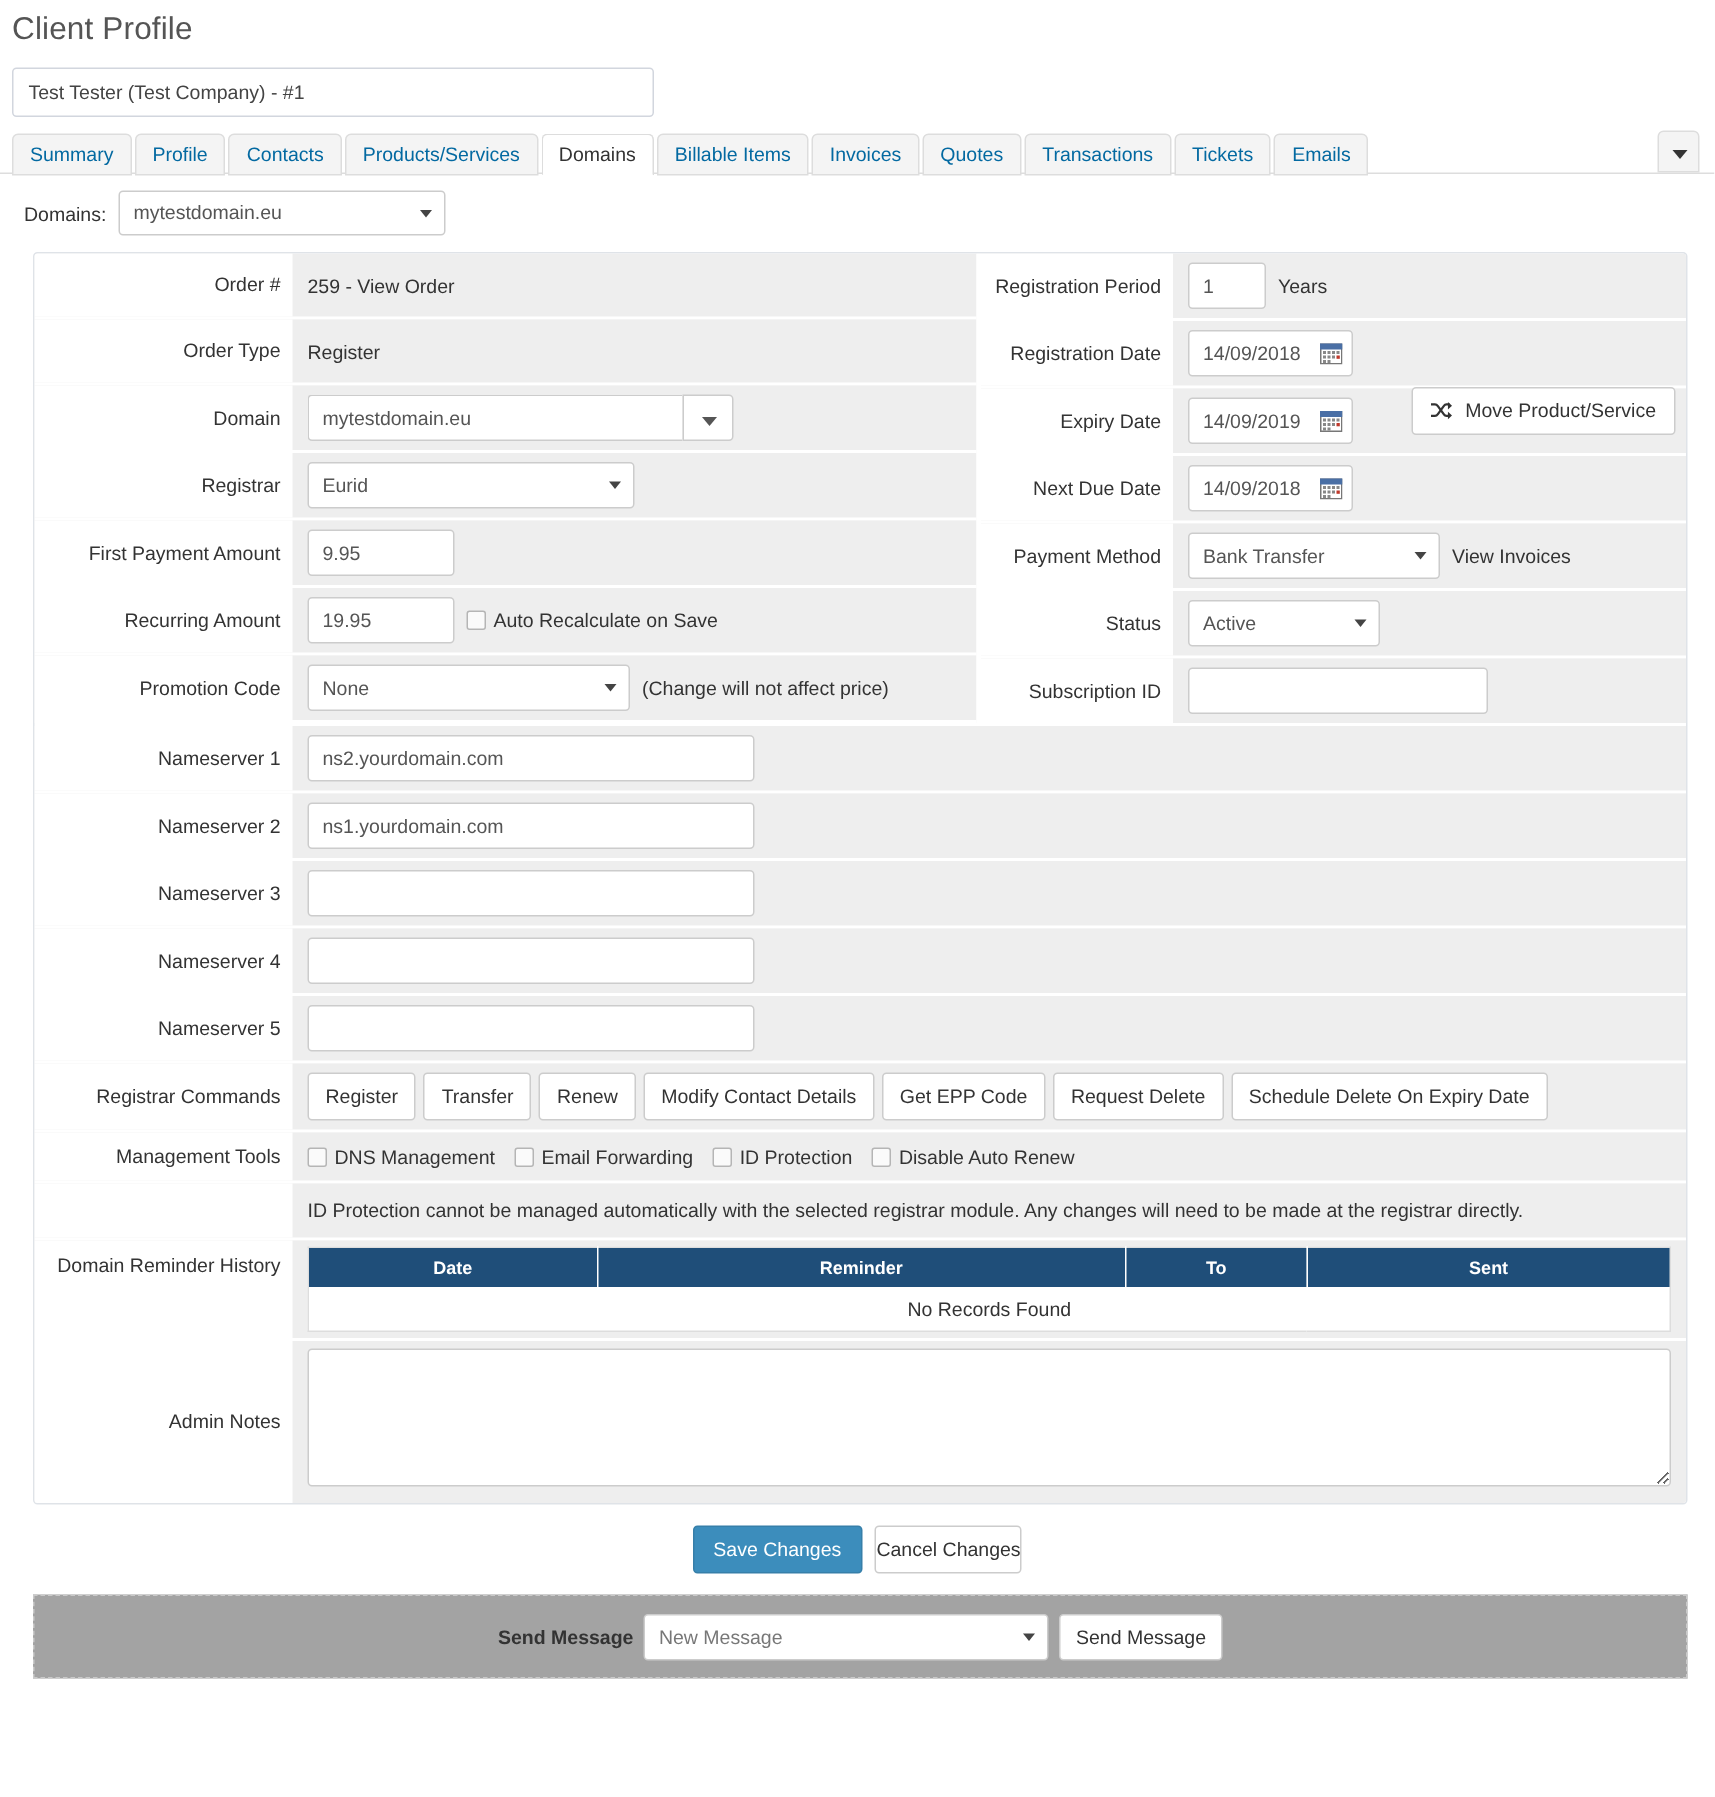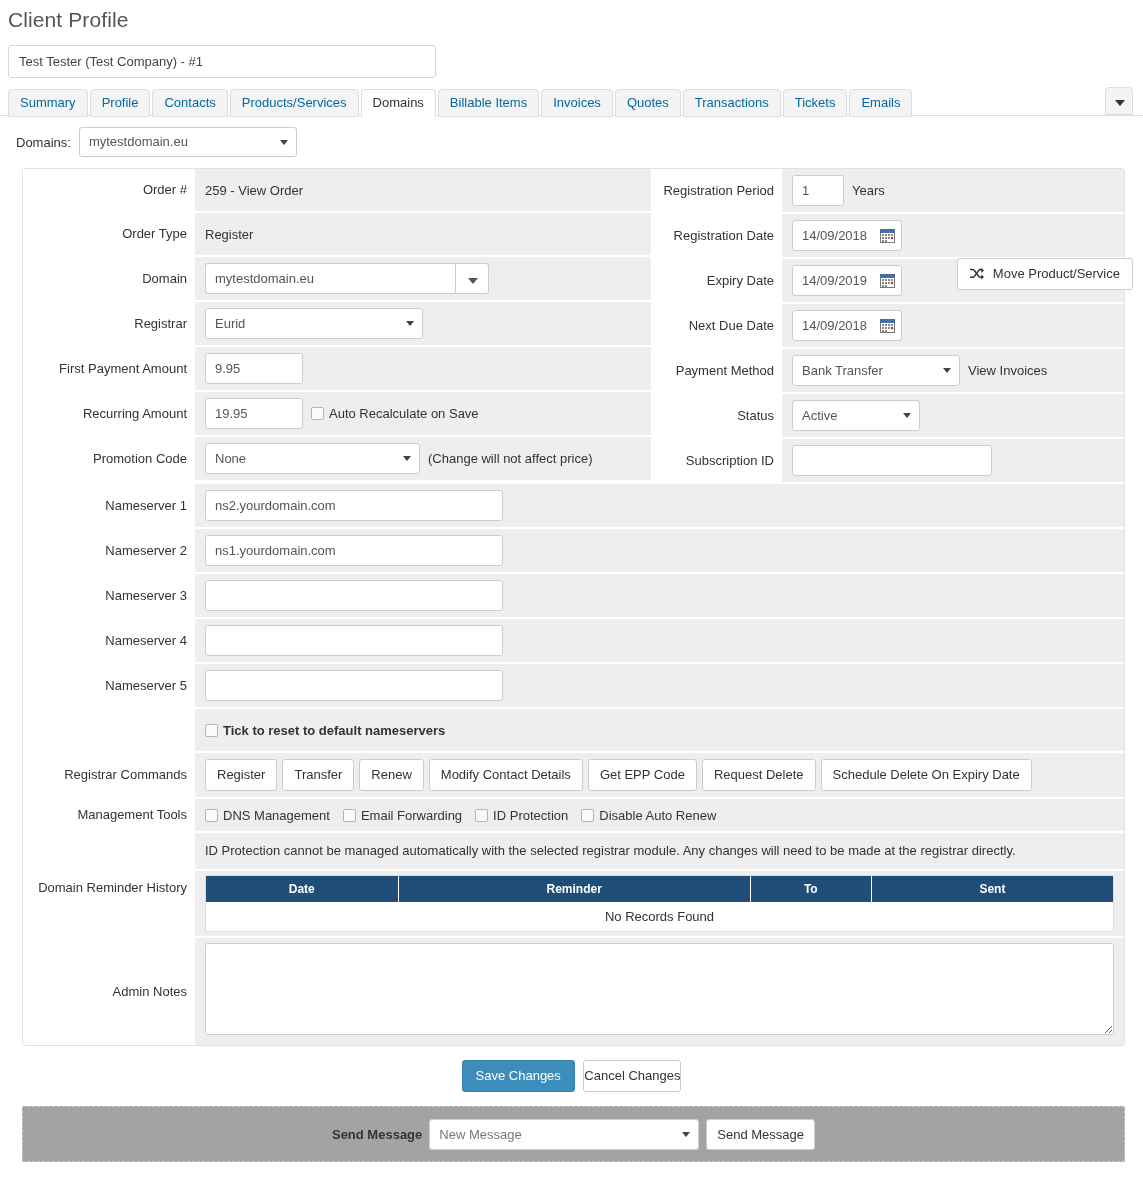--- a/index.html
+++ b/index.html
@@ -110,21 +110,21 @@
   .tri-down {
     position: absolute;
     right: 8px; top: 12px;
     width: 0; height: 0;
     border-left: 4px solid transparent;
     border-right: 4px solid transparent;
     border-top: 5px solid #444;
   }
   .move-btn {
     position: absolute;
-    right: 10px; top: 142px;
+    right: 26px; top: 142px;
     height: 32px;
     line-height: 30px;
     padding: 0 12px;
     font-size: 13px;
     color: #333;
     background: #fff;
     border: 1px solid #ccc;
     border-radius: 3px;
     white-space: nowrap;
   }
@@ -667,29 +667,20 @@
         </div>
       </div>
       <div class="wrow">
         <div class="flabel">Nameserver 5</div>
         <div class="fval">
           <input class="ti w-ns" type="text" style="">
         </div>
       </div>
     </div>
 
-  <div class="wrow">
-    <div class="flabel"></div>
-    <div class="fval">
-      <span class="cb-item">
-        <span class="cb"></span>
-        <span class="cb-label cb-strong">Tick to reset to default nameservers</span>
-      </span>
-    </div>
-  </div>
 
   <div class="wrow">
     <div class="flabel">Registrar Commands</div>
     <div class="fval" id="cmd-container" style="gap:0;">
         <button class="cmd-btn">Register</button>
         <button class="cmd-btn">Transfer</button>
         <button class="cmd-btn">Renew</button>
         <button class="cmd-btn">Modify Contact Details</button>
         <button class="cmd-btn">Get EPP Code</button>
         <button class="cmd-btn">Request Delete</button>

